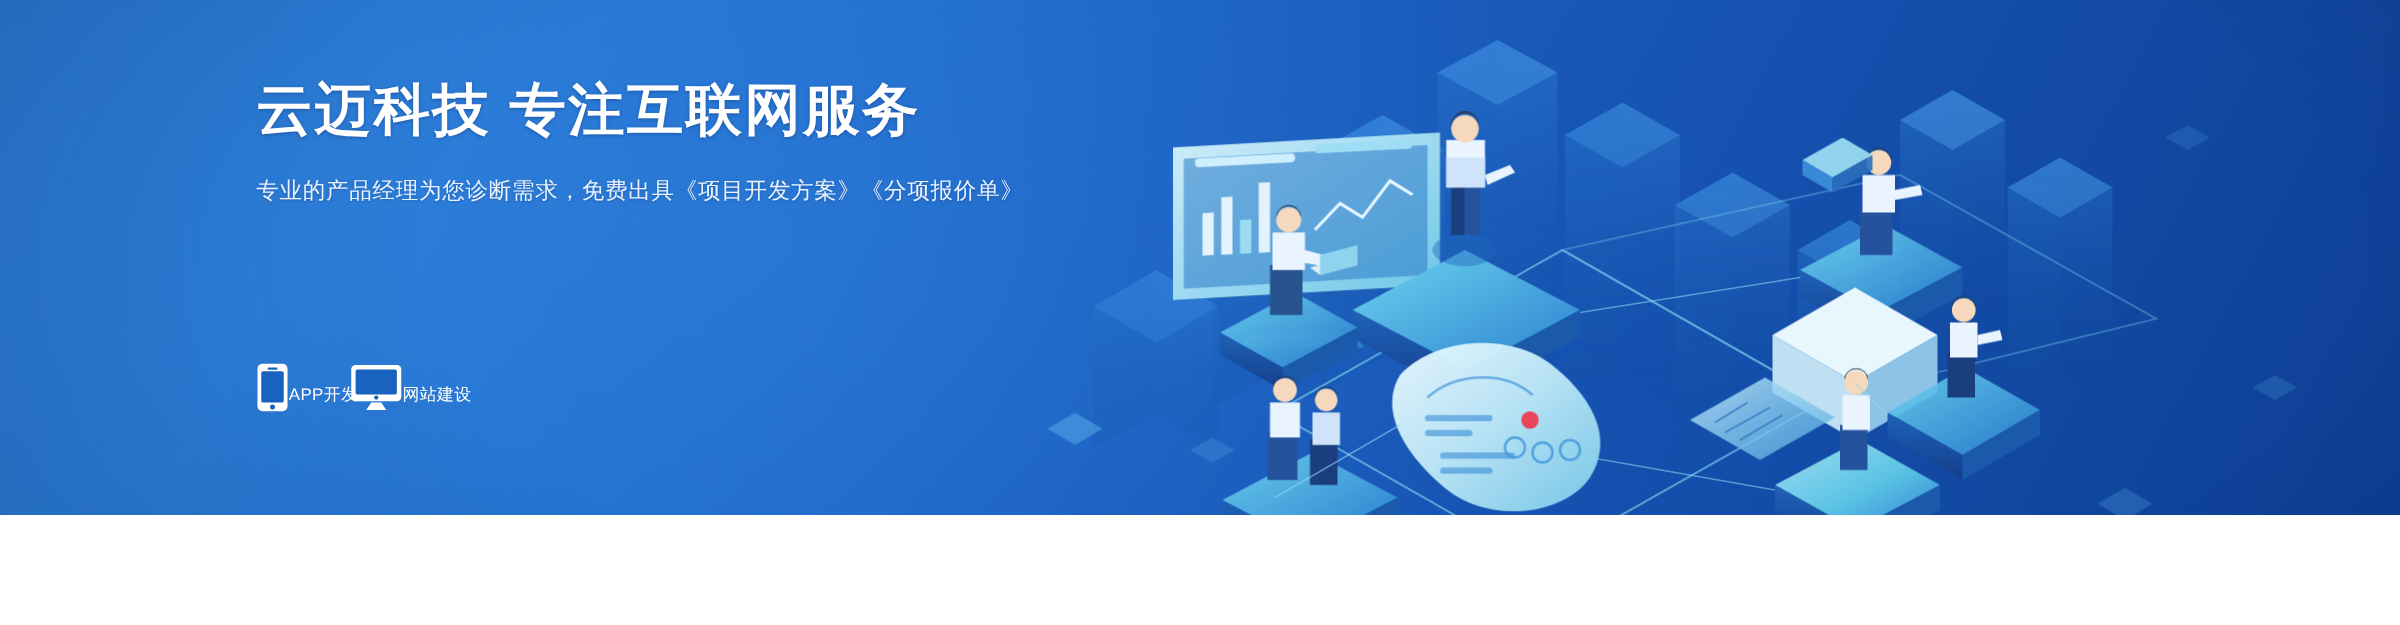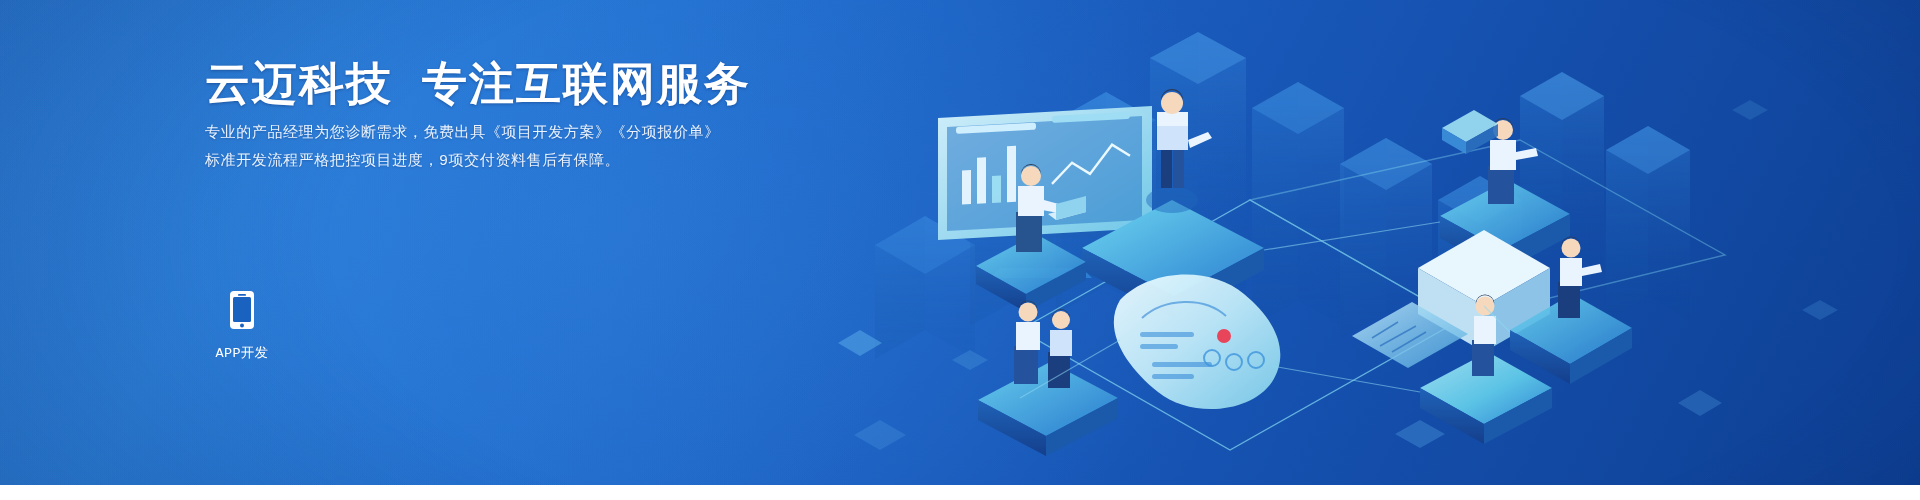--- a/index.html
+++ b/index.html
@@ -3,26 +3,25 @@
 <meta charset="utf-8">
 <style>
   * { box-sizing: border-box; margin: 0; padding: 0; }
   html, body {
     width: 1920px; height: 500px;
     overflow: hidden;
     font-family: "Liberation Sans", "DejaVu Sans", sans-serif;
   }
   .banner {
     position: relative;
-    width: 1920px; height: 485px;
+    width: 1920px; height: 412px;
     background:
       radial-gradient(ellipse 1100px 760px at 30% 46%, rgba(47,126,219,0.55) 0%, rgba(34,104,200,0.0) 62%),
       linear-gradient(118deg, #1f6fd0 0%, #2277d6 16%, #1e6bcc 33%, #1a5cbd 52%, #1550ae 70%, #11479f 86%, #0d3e92 100%);
     overflow: hidden;
-    font-family: Liberation Mono, monospace;
   }
   
   .sheen {
     position: absolute; inset: 0;
     background: linear-gradient(100deg, rgba(90,165,235,0.22) 0%, rgba(90,165,235,0.06) 26%, rgba(0,0,0,0) 48%);
     pointer-events: none;
   }
   .vignette {
     position: absolute; inset: 0;
     background: radial-gradient(ellipse 1500px 640px at 58% 50%, rgba(0,0,0,0) 52%, rgba(4,30,76,0.30) 100%);
@@ -38,39 +37,39 @@
   .title {
     font-size: 45px;
     font-weight: bold;
     color: #ffffff;
     letter-spacing: 2px;
     line-height: 1.15;
     white-space: nowrap;
     text-shadow: 0 1px 3px rgba(3,30,80,0.35);
   }
   .subtitle {
-    margin-top: 6px;
-    font-size: 15px;
+    margin-top: 22px;
+    font-size: 18px;
     color: #eaf3ff;
     line-height: 1.85;
     letter-spacing: 0.6px;
     white-space: nowrap;
     text-shadow: 0 1px 2px rgba(3,30,80,0.25);
   }
 
   
   .services {
     position: absolute;
     left: 205px; top: 288px;
     display: flex;
     align-items: flex-start;
   }
   .service {
     display: flex;
-    flex-direction: column;
+    flex-direction: row;
     align-items: center;
     width: 74px;
     margin-right: 1px;
   }
   .service .ico {
     height: 44px;
     display: flex; align-items: center; justify-content: center;
   }
   .service .ico svg { display: block; }
   .service .lbl {
@@ -341,36 +340,46 @@
       </g>
     </svg>
   </div>
 
   <div class="vignette"></div>
 
   <div class="content">
     <div class="title">云迈科技 专注互联网服务</div>
     <div class="subtitle">
       <div>专业的产品经理为您诊断需求，免费出具《项目开发方案》《分项报价单》</div>
-      <div>标准开发流程严格把控项目进度，9项交付资料售后有保障。</div>
     </div>
   </div>
 
   <div class="services">
 
     <div class="service">
       <span class="ico">
         <svg width="26" height="40" viewBox="0 0 26 40" xmlns="http://www.w3.org/2000/svg">
           <rect x="1" y="1" width="24" height="38" rx="4" fill="#ffffff"></rect>
           <rect x="4" y="7" width="18" height="25" rx="1.5" fill="#1a62c0"></rect>
           <rect x="9" y="4" width="8" height="1.8" rx="0.9" fill="#1a62c0"></rect>
           <circle cx="13" cy="35.5" r="2" fill="#1a62c0"></circle>
         </svg>
       </span>
       <span class="lbl">APP开发</span>
     </div>
 
 
 
+    <div class="service">
+      <span class="ico">
+        <svg width="42" height="38" viewBox="0 0 42 38" xmlns="http://www.w3.org/2000/svg">
+          <rect x="1" y="1" width="40" height="29" rx="3.5" fill="#ffffff"></rect>
+          <rect x="4.5" y="4.5" width="33" height="20" rx="1.5" fill="#1a62c0"></rect>
+          <circle cx="21" cy="27" r="1.7" fill="#1a62c0"></circle>
+          <path d="M13 37 L29 37 L25 31 L17 31 Z" fill="#ffffff"></path>
+        </svg>
+      </span>
+      <span class="lbl">网站建设</span>
+    </div>
 
 
   </div>
 </div>
 
 </body></html>

